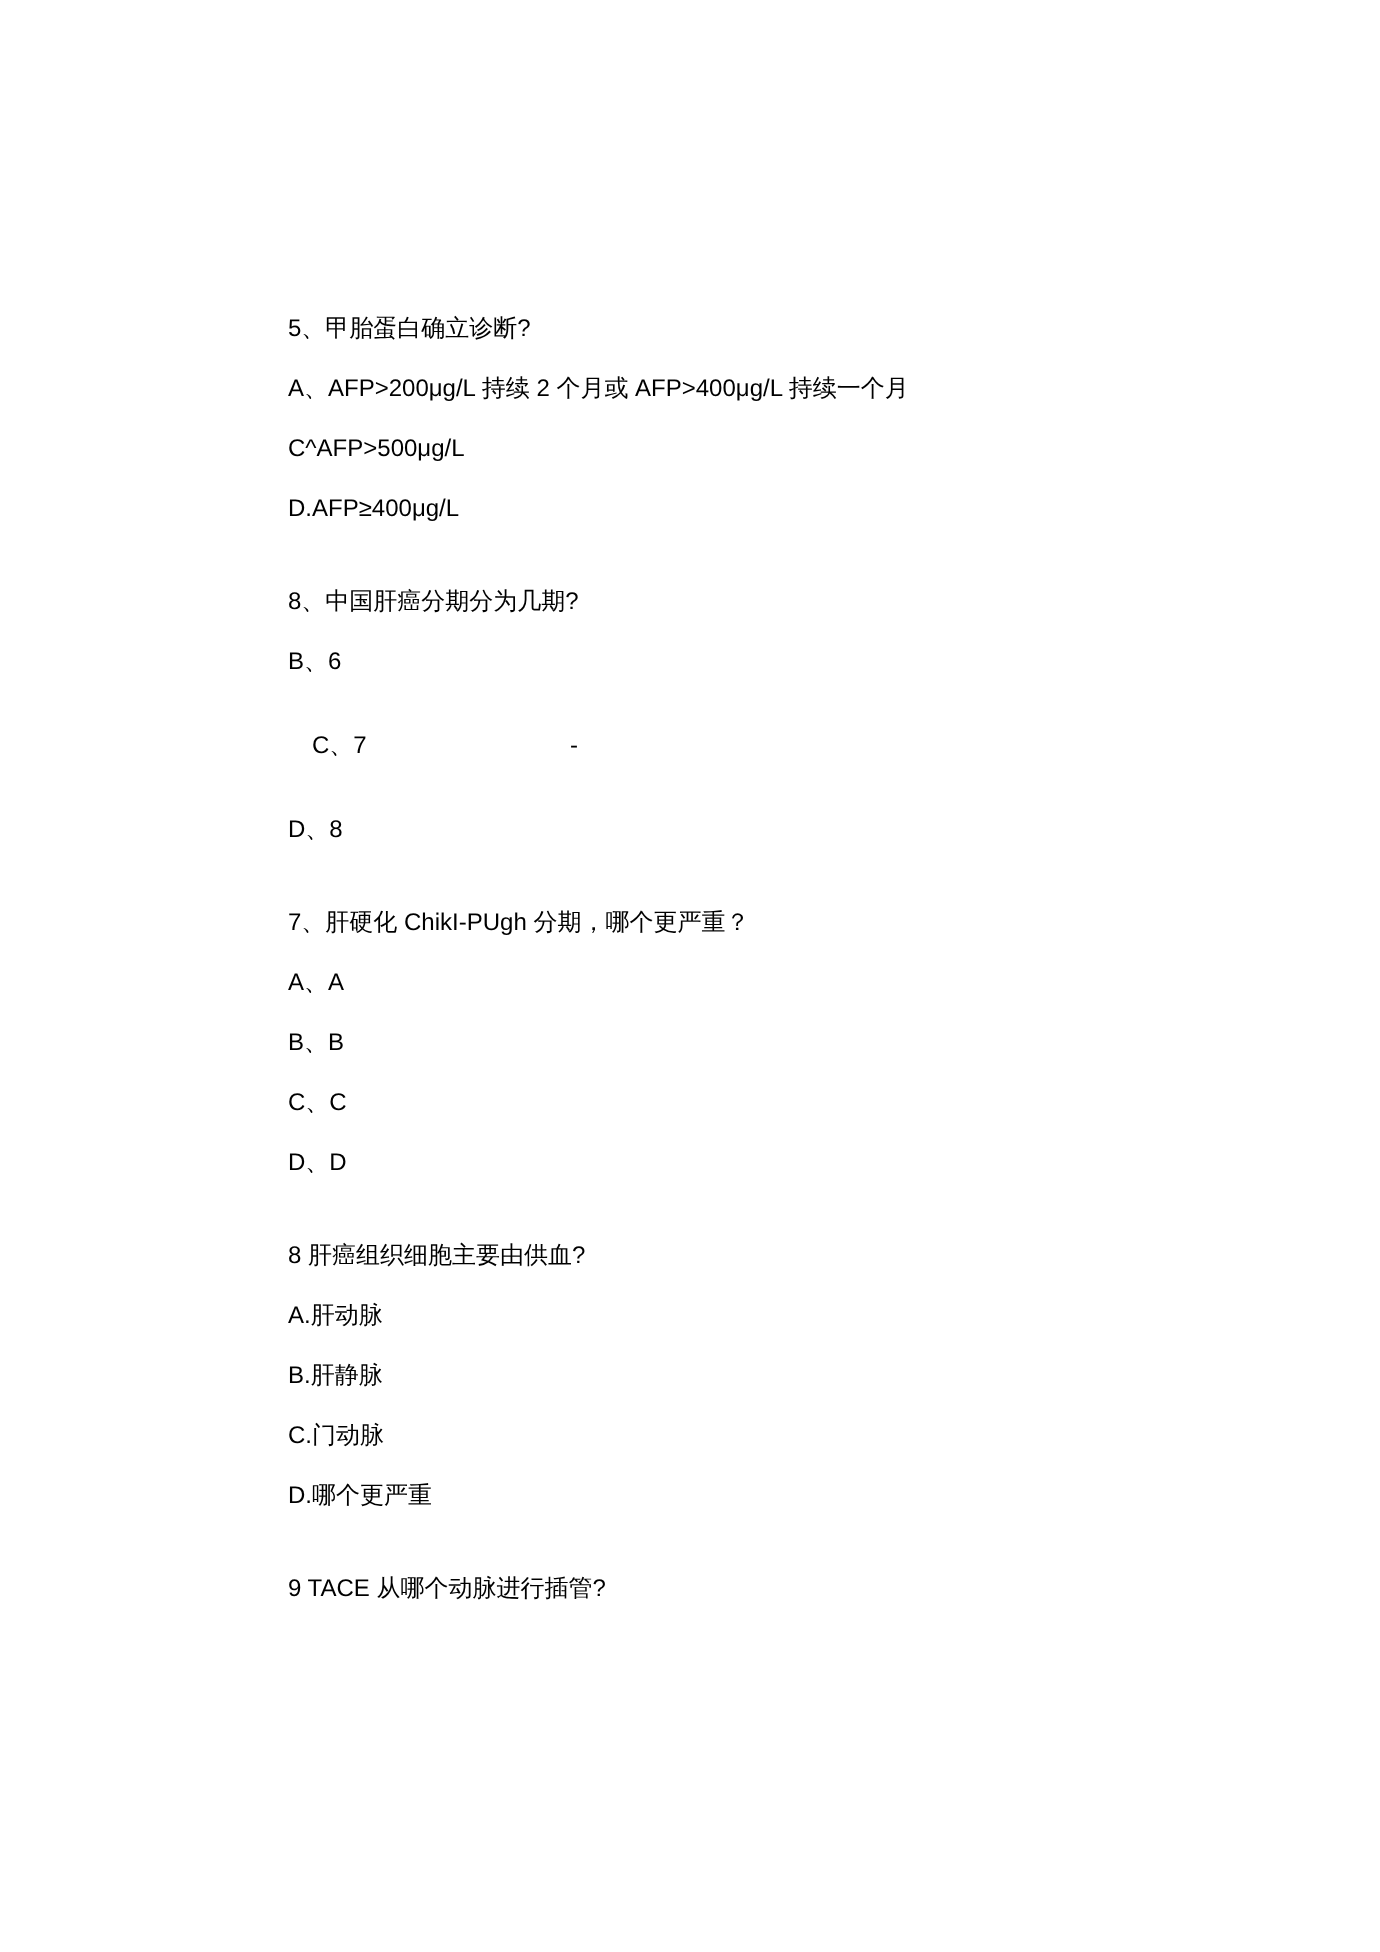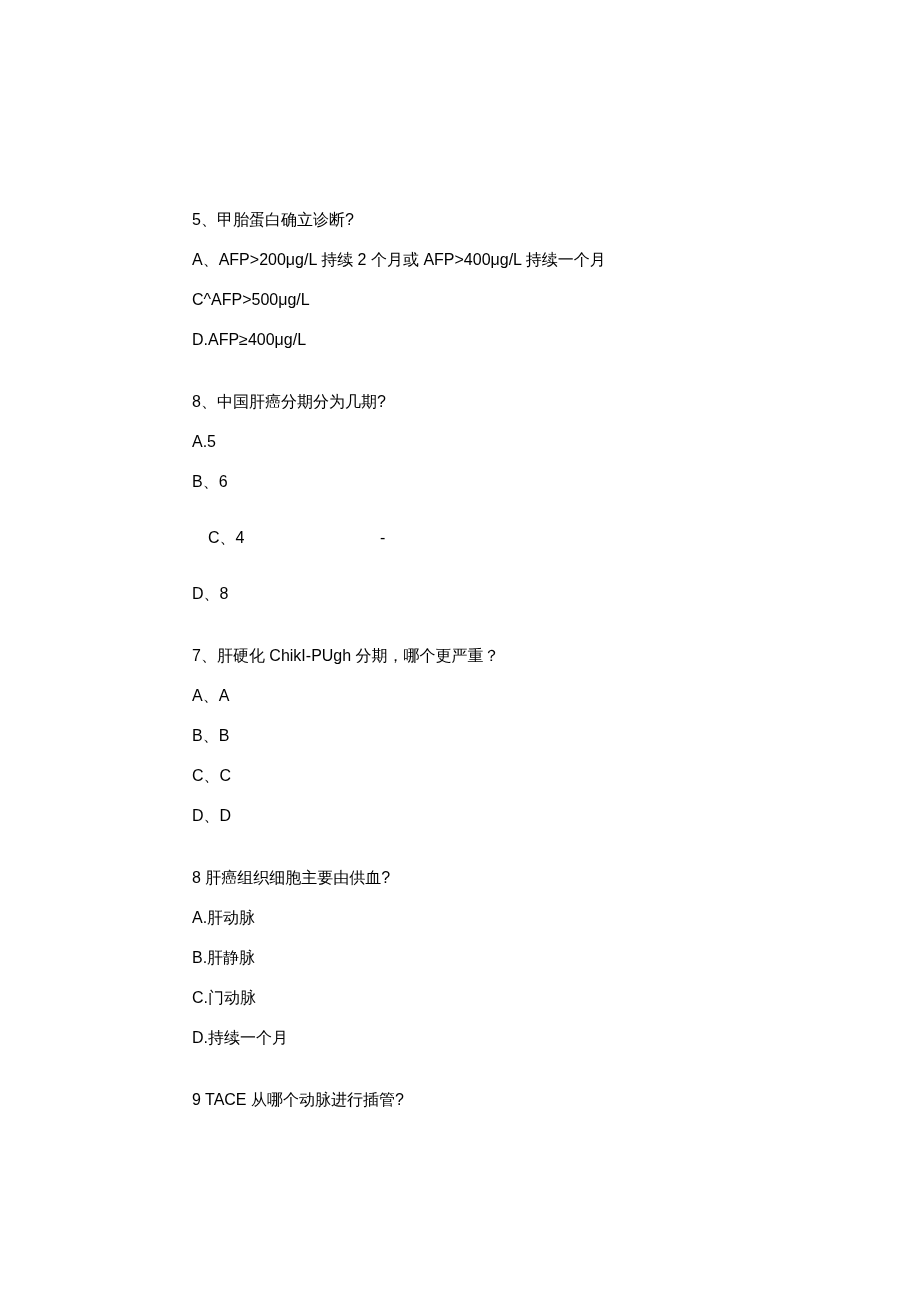--- a/index.html
+++ b/index.html
@@ -32,37 +32,36 @@
 
 <div class="question-block">
   <div class="question-title">5、甲胎蛋白确立诊断?</div>
   <div class="option">A、AFP&gt;200μg/L 持续 2 个月或 AFP&gt;400μg/L 持续一个月</div>
   <div class="option">C^AFP&gt;500μg/L</div>
   <div class="option">D.AFP≥400μg/L</div>
 </div>
 
 <div class="question-block">
   <div class="question-title">8、中国肝癌分期分为几期?</div>
-  <div class="option">A.5</div>
   <div class="option">B、6</div>
-  <div class="option"><span class="q6-c">C、4</span><span>-</span></div>
+  <div class="option"><span class="q6-c">C、7</span><span>-</span></div>
   <div class="option">D、8</div>
 </div>
 
 <div class="question-block">
   <div class="question-title">7、肝硬化 ChikI-PUgh 分期，哪个更严重？</div>
   <div class="option">A、A</div>
   <div class="option">B、B</div>
   <div class="option">C、C</div>
   <div class="option">D、D</div>
 </div>
 
 <div class="question-block">
   <div class="question-title">8 肝癌组织细胞主要由供血?</div>
   <div class="option">A.肝动脉</div>
   <div class="option">B.肝静脉</div>
   <div class="option">C.门动脉</div>
-  <div class="option">D.持续一个月</div>
+  <div class="option">D.哪个更严重</div>
 </div>
 
 <div class="question-block">
   <div class="question-title">9   TACE 从哪个动脉进行插管?</div>
 </div>
 
 </body></html>

